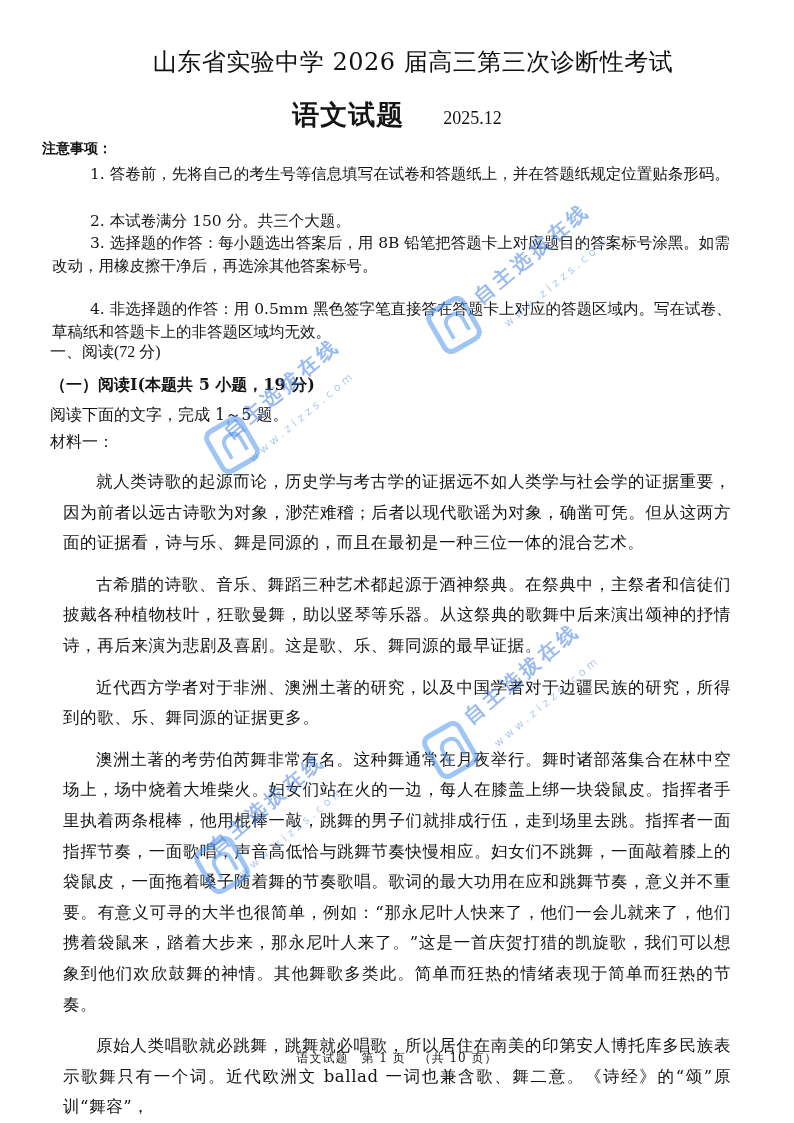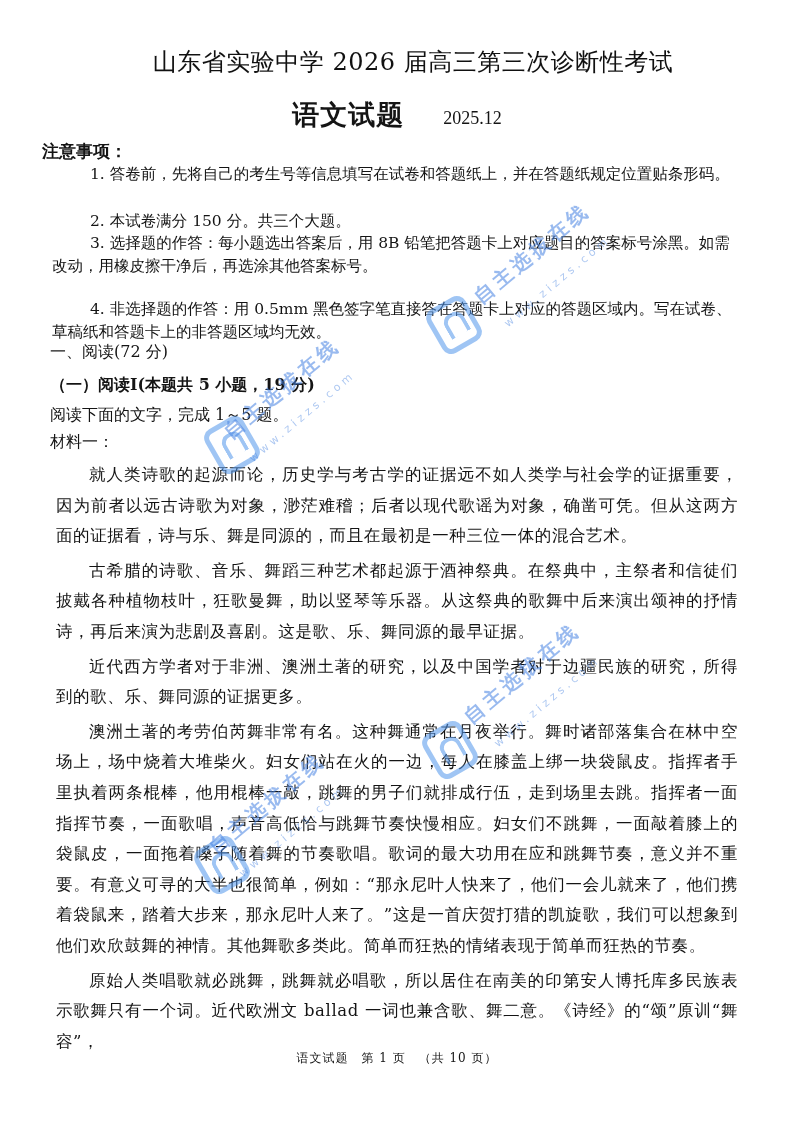--- a/index.html
+++ b/index.html
@@ -6,30 +6,30 @@
   body { width: 794px; height: 1123px; position: relative; overflow: hidden;
          font-family: "DejaVu Serif", "Liberation Serif", serif; color: #141414; }
   .page { position: absolute; left: 0; top: 0; width: 794px; height: 1123px; }
 
   .title { position: absolute; top: 46px; left: 16px; width: 794px; text-align: center;
            font-size: 24px; letter-spacing: 0.5px; color: #111; }
   .subtitle-row { position: absolute; top: 97px; left: 0; width: 794px; text-align: center; }
   .subtitle { font-size: 27px; font-weight: bold; letter-spacing: 1px; text-align: right; }
   .date { font-size: 18px; margin-left: 34px; font-family: "Liberation Serif", serif; }
 
-  .notes-head { position: absolute; top: 140px; left: 42px; font-size: 17px; font-weight: bold; }
+  .notes-head { position: absolute; top: 140px; left: 42px; font-size: 14px; font-weight: bold; }
   .note { position: absolute; left: 52px; width: 690px; font-size: 15.5px; line-height: 23px; }
   .note .indent { display: inline-block; width: 38px; }
 
   .sec { position: absolute; left: 50px; font-size: 16px; }
   .sec-b { font-weight: bold; }
 
   .body { position: absolute; left: 52px; width: 690px; font-size: 16.5px; line-height: 30.6px;
           text-align: justify; letter-spacing: 0.6px; }
-  .body p { margin: 4px; text-indent: 33px; }
+  .body p { margin: 11px; text-indent: 33px; }
 
   .footer { position: absolute; top: 1050px; left: 0; width: 794px; text-align: center;
             font-size: 12px; letter-spacing: 1px; }
 
   
   .wm { position: absolute; pointer-events: none; }
   .wm-logo { width: 34px; height: 40px; border: 5px solid rgba(80,150,235,0.55);
              border-radius: 10px; transform: rotate(-30deg); }
   .wm-logo::after { content: ""; position: absolute; left: 8px; top: 8px; width: 14px; height: 20px;
              border: 4px solid rgba(80,150,235,0.55); border-bottom: none; border-radius: 10px 10px 0 0; }
@@ -48,21 +48,21 @@
     <span class="subtitle">语文试题</span>
     <span class="date">2025.12</span>
   </div>
 
   <div class="notes-head">注意事项：</div>
   <div class="note" style="top:163px;"><span class="indent"></span><span>1. 答卷前，先将自己的考生号等信息填写在试卷和答题纸上，并在答题纸规定位置贴条形码。</span></div>
   <div class="note" style="top:210px;"><span class="indent"></span><span>2. 本试卷满分 150 分。共三个大题。</span></div>
   <div class="note" style="top:232px;"><span class="indent"></span><span>3. 选择题的作答：每小题选出答案后，用 8B 铅笔把答题卡上对应题目的答案标号涂黑。如需改动，用橡皮擦干净后，再选涂其他答案标号。</span></div>
   <div class="note" style="top:278px;margin-top:20px;"><span class="indent"></span><span>4. 非选择题的作答：用 0.5mm 黑色签字笔直接答在答题卡上对应的答题区域内。写在试卷、草稿纸和答题卡上的非答题区域均无效。</span></div>
 
-  <div class="sec" style="top:342px;">一、阅读(72 分)</div>
+  <div class="sec" style="top:342px;font-family:Liberation Serif, serif;">一、阅读(72 分)</div>
   <div class="sec sec-b" style="top:375px; left:50px;">（一）阅读I(本题共 5 小题，19 分)</div>
   <div class="sec" style="top:405px;">阅读下面的文字，完成 1～5 题。</div>
   <div class="sec sec-b" style="top:432px; font-weight:normal;">材料一：</div>
 
   <div class="body" style="top:456px;">
     <p>就人类诗歌的起源而论，历史学与考古学的证据远不如人类学与社会学的证据重要，因为前者以远古诗歌为对象，渺茫难稽；后者以现代歌谣为对象，确凿可凭。但从这两方面的证据看，诗与乐、舞是同源的，而且在最初是一种三位一体的混合艺术。</p>
     <p>古希腊的诗歌、音乐、舞蹈三种艺术都起源于酒神祭典。在祭典中，主祭者和信徒们披戴各种植物枝叶，狂歌曼舞，助以竖琴等乐器。从这祭典的歌舞中后来演出颂神的抒情诗，再后来演为悲剧及喜剧。这是歌、乐、舞同源的最早证据。</p>
     <p>近代西方学者对于非洲、澳洲土著的研究，以及中国学者对于边疆民族的研究，所得到的歌、乐、舞同源的证据更多。</p>
     <p>澳洲土著的考劳伯芮舞非常有名。这种舞通常在月夜举行。舞时诸部落集合在林中空场上，场中烧着大堆柴火。妇女们站在火的一边，每人在膝盖上绑一块袋鼠皮。指挥者手里执着两条棍棒，他用棍棒一敲，跳舞的男子们就排成行伍，走到场里去跳。指挥者一面指挥节奏，一面歌唱，声音高低恰与跳舞节奏快慢相应。妇女们不跳舞，一面敲着膝上的袋鼠皮，一面拖着嗓子随着舞的节奏歌唱。歌词的最大功用在应和跳舞节奏，意义并不重要。有意义可寻的大半也很简单，例如：“那永尼叶人快来了，他们一会儿就来了，他们携着袋鼠来，踏着大步来，那永尼叶人来了。”这是一首庆贺打猎的凯旋歌，我们可以想象到他们欢欣鼓舞的神情。其他舞歌多类此。简单而狂热的情绪表现于简单而狂热的节奏。</p>
     <p>原始人类唱歌就必跳舞，跳舞就必唱歌，所以居住在南美的印第安人博托库多民族表示歌舞只有一个词。近代欧洲文 ballad 一词也兼含歌、舞二意。《诗经》的“颂”原训“舞容”，</p>

